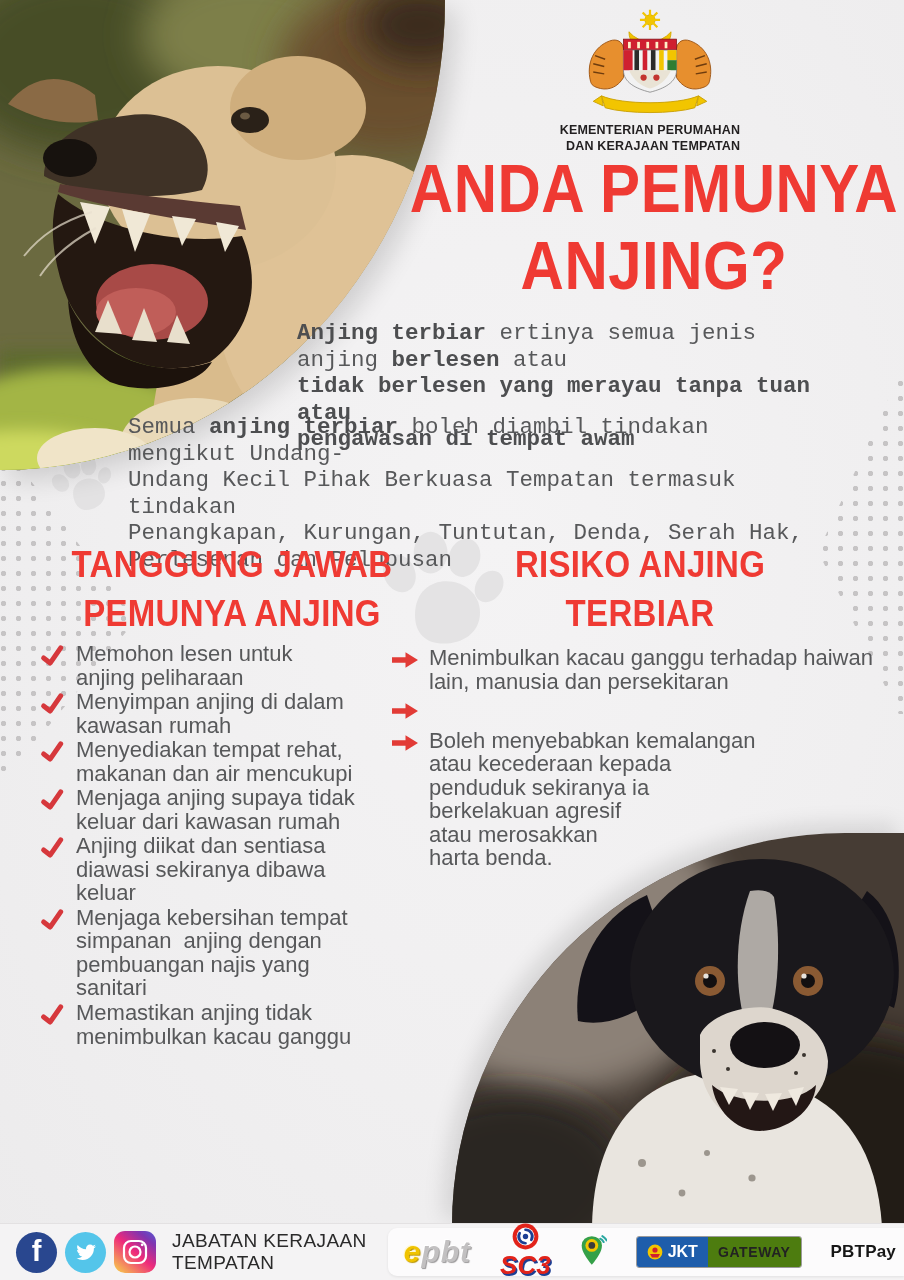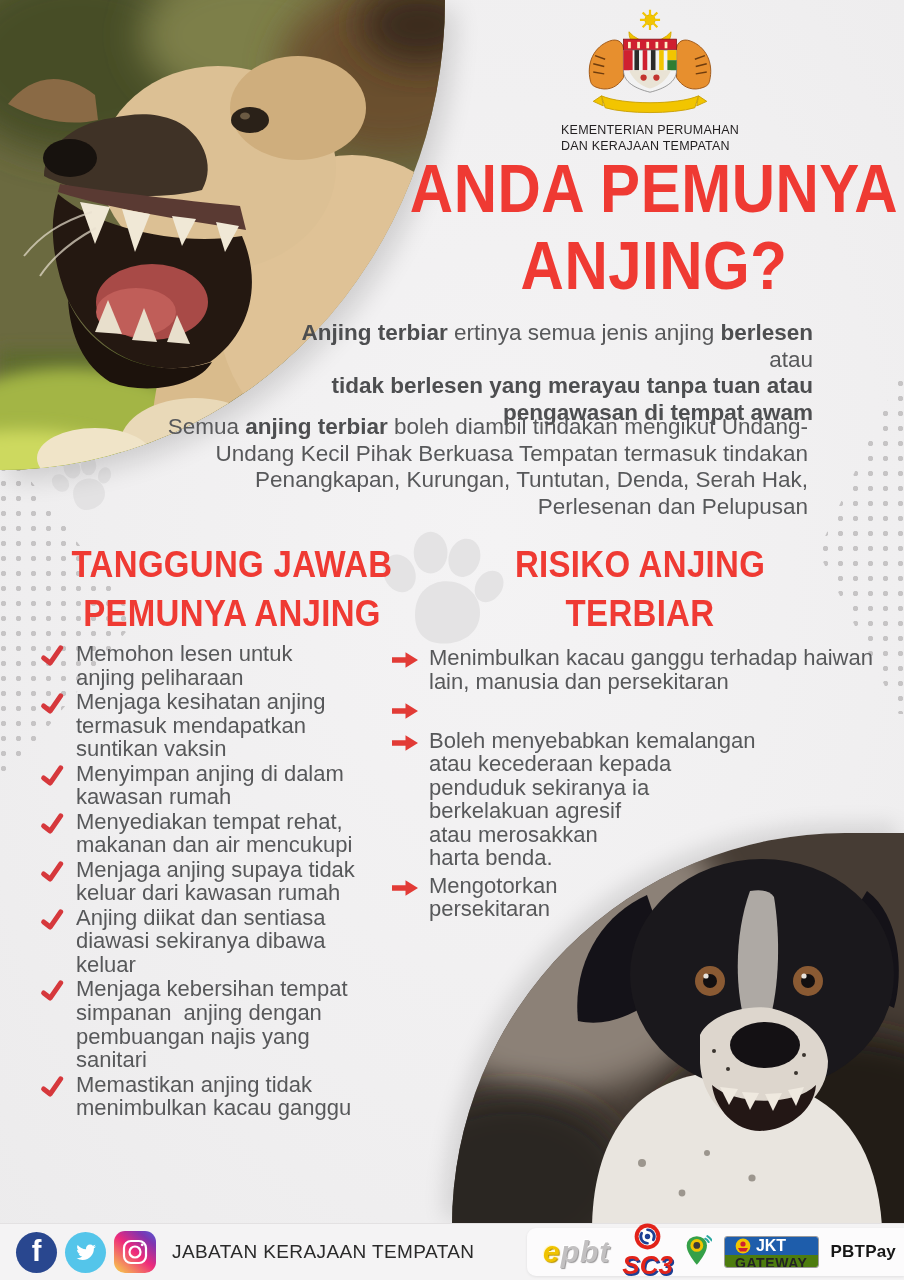--- a/index.html
+++ b/index.html
@@ -31,40 +31,40 @@
   .dots-right{right:0;top:376px;width:86px;height:338px;
     clip-path:polygon(100% 0, 94% 0, 0 52%, 94% 100%, 100% 100%);}
   .paw{position:absolute;z-index:1;}
   .paw svg{display:block;width:100%;height:auto;}
   .paw-small{left:50px;top:452px;width:64px;transform:rotate(-18deg);}
   .paw-big{left:376px;top:524px;width:130px;}
   
   .ministry{position:absolute;left:480px;top:8px;width:340px;text-align:center;z-index:3;}
   .ministry .crest svg{display:inline-block;}
   .ministry-name{
-    display:inline-block;text-align:left;white-space:pre-line;
-    font-size:12.5px;font-weight:normal;color:#221f20;line-height:1.28;letter-spacing:.2px;margin-top:2px;
+    display:inline-block;text-align:right;white-space:pre-line;
+    font-size:12.5px;font-weight:bold;color:#221f20;line-height:1.28;letter-spacing:.2px;margin-top:2px;
   }
   
   .title{
     position:absolute;left:404px;top:150px;width:500px;margin:0;z-index:3;
     text-align:center;color:#ef3a33;font-size:60px;font-weight:bold;line-height:1.12;
     letter-spacing:.5px;white-space:pre-line;transform:scaleY(1.15);transform-origin:top center;
   }
   .heading{
     position:absolute;margin:0;z-index:3;text-align:center;color:#ef3a33;
     font-size:33px;font-weight:bold;line-height:1.34;white-space:pre-line;
     transform:scaleY(1.12);transform-origin:top center;letter-spacing:.3px;
   }
   .heading-left{left:57px;top:540px;width:350px;}
   .heading-right{left:465px;top:540px;width:350px;}
   
   .par{
-    position:absolute;margin:0;z-index:3;text-align:right;color:#57585a;
-    font-size:22.5px;line-height:1.18;white-space:pre-line;
+    position:absolute;margin:0;z-index:3;text-align:left;color:#57585a;
+    font-size:22.5px;line-height:1.18;white-space:pre-line;font-family:Liberation Mono, monospace;
   }
   .par .b{font-weight:bold;color:#4d4e50;}
   .par-definition{left:297px;top:320px;width:516px;}
   .par-enforcement{left:128px;top:414px;width:680px;}
   
   .list{position:absolute;margin:0;padding:0;list-style:none;display:flex;flex-direction:column;z-index:3;}
   .resp-list{left:40px;top:642px;width:352px;row-gap:1px;}
   .risk-list{left:392px;top:646px;width:512px;row-gap:4px;}
   .item{display:flex;align-items:flex-start;column-gap:11px;font-size:22px;color:#57585a;line-height:1.07;}
   .item .txt{white-space:pre-wrap;}
@@ -80,29 +80,29 @@
   .soc{width:41px;height:41px;border-radius:50%;display:flex;align-items:center;justify-content:center;}
   .fb{background:#29478f;}
   .fb span{color:#fff;font-size:29px;font-weight:bold;line-height:1;margin-top:-2px;}
   .tw{background:#54c5ea;}
   .ig{width:42px;height:42px;border-radius:11px;
       background:linear-gradient(40deg,#f7c54d 5%,#ee2a7b 50%,#8134af 80%,#515bd4 100%);}
   .ig{display:flex;align-items:center;justify-content:center;}
   .dept{margin-left:16px;font-size:19px;font-weight:normal;color:#2a2a2a;letter-spacing:.4px;}
   .partners{
     margin-left:auto;height:48px;background:#fcfbfc;border-radius:9px 0 0 9px;
-    display:flex;align-items:center;column-gap:12px;padding:0 8px 0 16px;
+    display:flex;align-items:center;column-gap:29px;padding:0 8px 0 16px;
     box-shadow:0 1px 3px rgba(0,0,0,.08);
   }
   .epbt{font-style:italic;font-weight:bold;font-size:30px;letter-spacing:1px;color:#c2c0c1;
         text-shadow:-1px -1px 0 #ffffff, 1px 1px 1px #9a9899;}
   .epbt .e{color:#f0c300;text-shadow:-1px -1px 0 #fff7d0, 1px 1px 1px #b99400;}
   .osc{display:flex;align-items:center;column-gap:2px;flex-direction:column;}
   .sc3{font-style:italic;font-weight:bold;font-size:26px;color:#e2231a;text-shadow:1.5px 1.5px 0 #1d3f94;}
-  .jkt-gateway{display:flex;align-items:stretch;border:1.5px solid #9b9a9a;border-radius:3px;overflow:hidden;height:30px;flex-direction:column;}
+  .jkt-gateway{display:flex;align-items:stretch;border:1.5px solid #9b9a9a;border-radius:3px;overflow:hidden;height:30px;}
   .jkt-box{display:flex;align-items:center;column-gap:5px;background:#1e5dab;color:#fff;
            font-weight:bold;font-size:16px;padding:0 10px;}
   .gateway-box{display:flex;align-items:center;background:#4d7c0f;color:#222;font-weight:bold;
                font-size:14px;letter-spacing:.6px;padding:0 10px;}
   .pbtpay{font-weight:bold;font-size:17px;color:#161616;letter-spacing:.2px;}
 </style>
 </head>
 <body>
 
 <div class="poster">
@@ -250,28 +250,20 @@
         <span class="icon"><svg viewBox="0 0 24 24" width="25" height="25">
             <path d="M3.5 13.5 L9.2 19 L20.8 5.5" fill="none" stroke="#d6383c" stroke-width="4.8" stroke-linecap="round" stroke-linejoin="round"></path>
           </svg></span>
         <span class="txt">Memohon lesen untuk
 anjing peliharaan</span>
       </li>
       <li class="item">
         <span class="icon"><svg viewBox="0 0 24 24" width="25" height="25">
             <path d="M3.5 13.5 L9.2 19 L20.8 5.5" fill="none" stroke="#d6383c" stroke-width="4.8" stroke-linecap="round" stroke-linejoin="round"></path>
           </svg></span>
-        <span class="txt">Menjaga kesihatan anjing
-termasuk mendapatkan
-suntikan vaksin</span>
-      </li>
-      <li class="item">
-        <span class="icon"><svg viewBox="0 0 24 24" width="25" height="25">
-            <path d="M3.5 13.5 L9.2 19 L20.8 5.5" fill="none" stroke="#d6383c" stroke-width="4.8" stroke-linecap="round" stroke-linejoin="round"></path>
-          </svg></span>
         <span class="txt">Menyimpan anjing di dalam
 kawasan rumah</span>
       </li>
       <li class="item">
         <span class="icon"><svg viewBox="0 0 24 24" width="25" height="25">
             <path d="M3.5 13.5 L9.2 19 L20.8 5.5" fill="none" stroke="#d6383c" stroke-width="4.8" stroke-linecap="round" stroke-linejoin="round"></path>
           </svg></span>
         <span class="txt">Menyediakan tempat rehat,
 makanan dan air mencukupi</span>
       </li>
@@ -323,27 +315,20 @@
       <li class="item">
         <span class="icon"><svg viewBox="0 0 26 18" width="26" height="18">
             <path d="M0 6.3 h13.5 V1.2 L26 9 L13.5 16.8 V11.7 H0 Z" fill="#e23b36"></path>
           </svg></span>
         <span class="txt">Boleh menyebabkan kemalangan
 atau kecederaan kepada
 penduduk sekiranya ia
 berkelakuan agresif
 atau merosakkan
 harta benda.</span>
-      </li>
-      <li class="item">
-        <span class="icon"><svg viewBox="0 0 26 18" width="26" height="18">
-            <path d="M0 6.3 h13.5 V1.2 L26 9 L13.5 16.8 V11.7 H0 Z" fill="#e23b36"></path>
-          </svg></span>
-        <span class="txt">Mengotorkan
-persekitaran</span>
       </li>
     </ul>
 
   <div class="photo-bottom">
     <svg viewBox="0 0 452 393" width="100%" height="100%" preserveAspectRatio="none">
       <defs>
         <filter id="b16" x="-40%" y="-40%" width="180%" height="180%">
             <feGaussianBlur stdDeviation="16"></feGaussianBlur>
           </filter>
       </defs>

